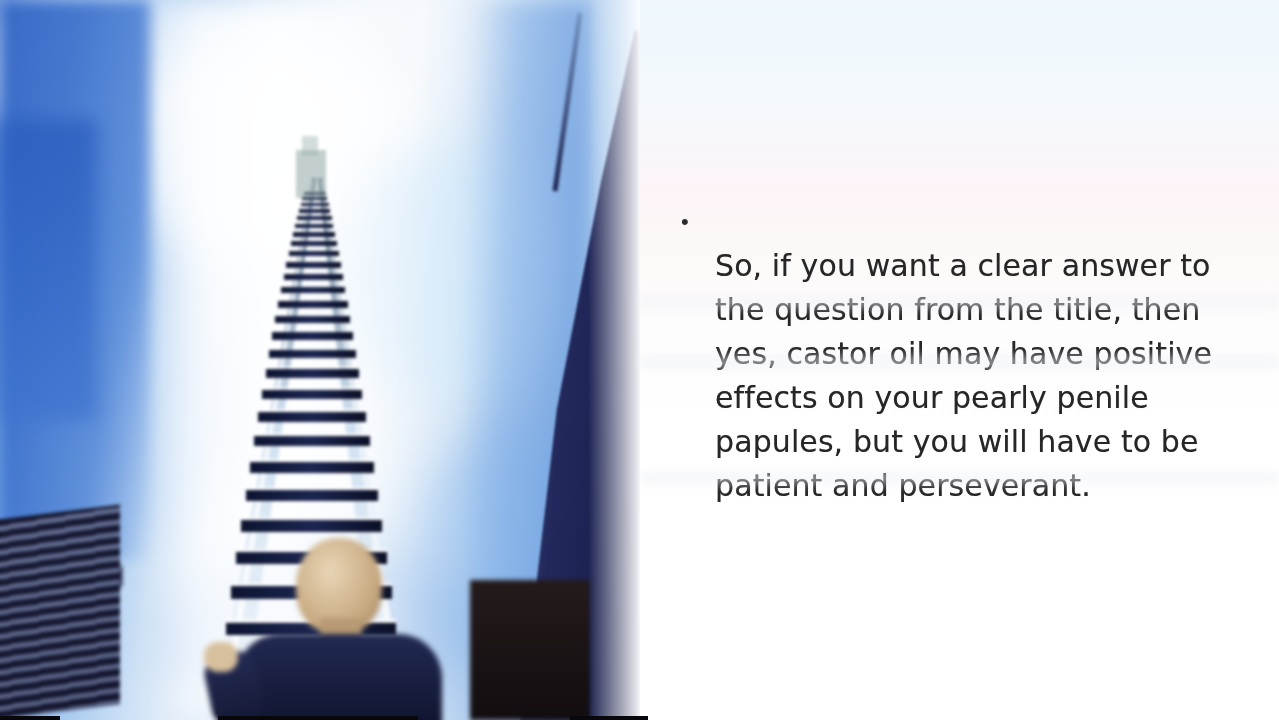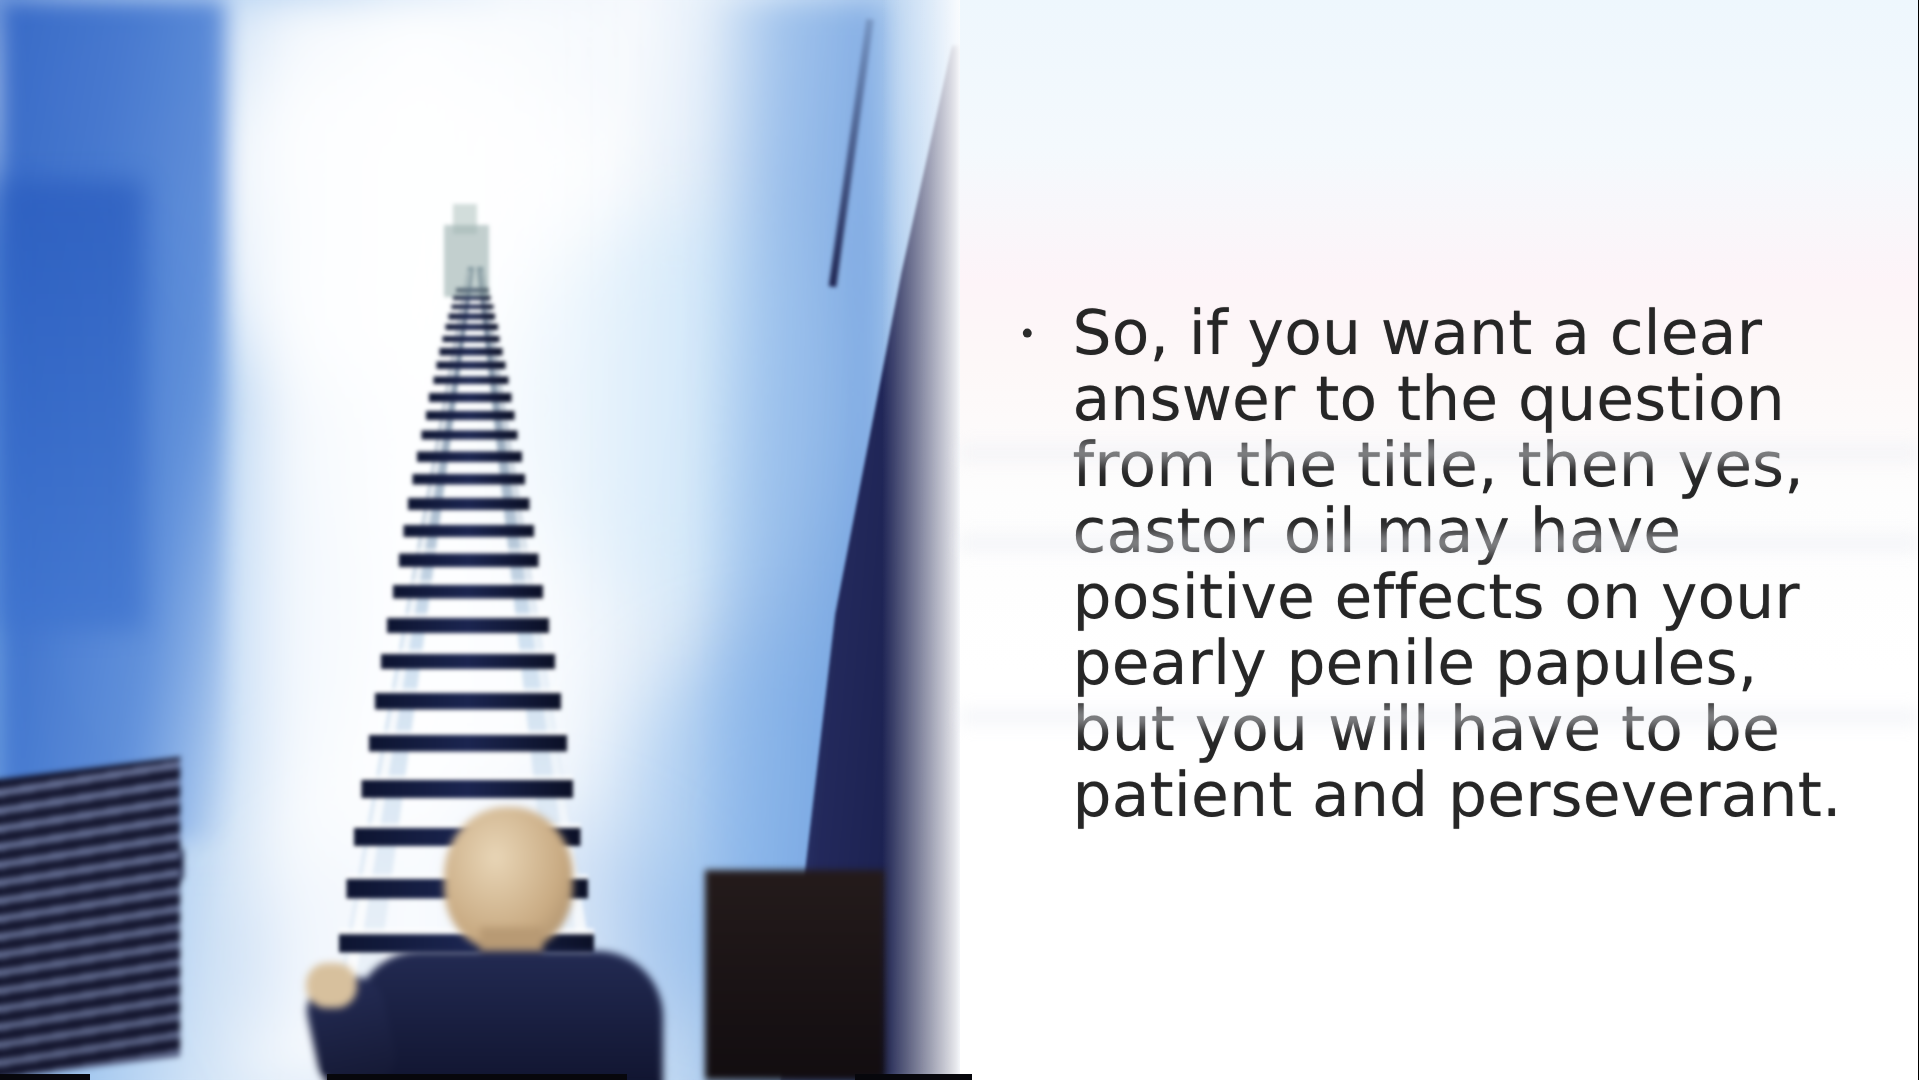--- a/index.html
+++ b/index.html
@@ -74,23 +74,23 @@
              background:linear-gradient(90deg,rgba(255,255,255,0),#ffffff 92%);}
 
   
   #textpanel{position:absolute;left:640px;top:0;width:639px;height:720px;
              background:linear-gradient(180deg,#eef7fd 0%,#f4f9fd 14%,#fdf4f8 26%,
                         #fdf8f8 34%,#fdfdfd 46%,#ffffff 62%,#ffffff 100%);}
 
   #bulletblock{position:absolute;left:36px;top:200px;width:575px;display:flex;}
   #bullet-marker{flex:0 0 auto;width:34px;color:#2b2b2b;font-size:22px;line-height:44px;
                  text-align:left;padding-left:5px;}
-  #bullet-text{flex:1 1 auto;font-size:41px;line-height:44px;color:#262626;
+  #bullet-text{flex:1 1 auto;font-size:30px;line-height:44px;color:#262626;
                letter-spacing:.1px;font-family:"DejaVu Sans",sans-serif;
-               text-shadow:0 0 .7px rgba(0,0,0,.35);}
+               text-shadow:0 0 .7px rgba(0,0,0,.35);margin-top:44px;}
 
   
   .smudge{position:absolute;left:640px;width:639px;height:12px;
           background:rgba(238,240,245,.55);filter:blur(5px);pointer-events:none;}
 
   
   .vbar{position:absolute;bottom:0;height:4px;background:#07070c;}
 </style>
 </head>
 <body>

